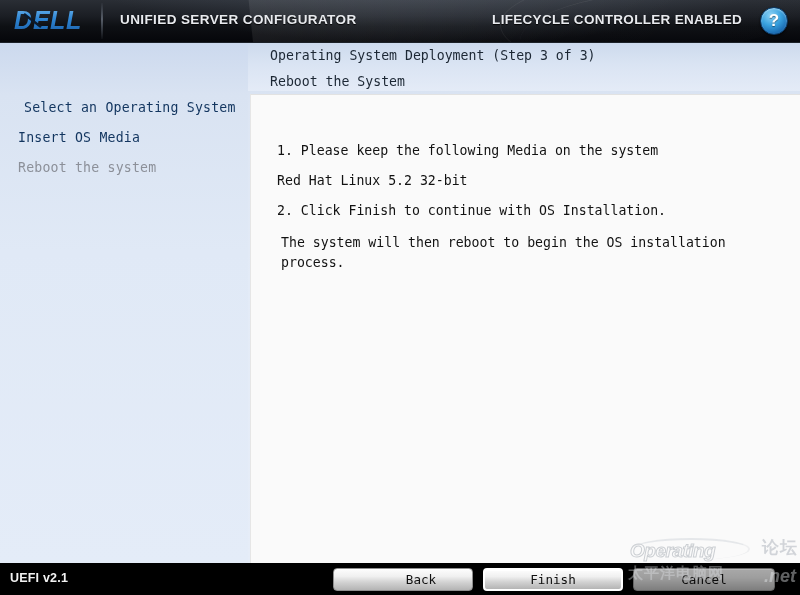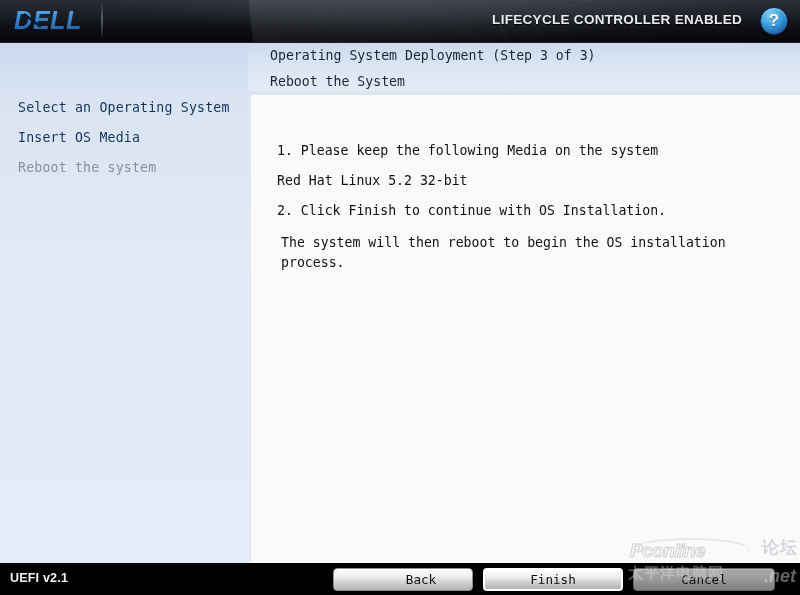--- a/index.html
+++ b/index.html
@@ -142,21 +142,21 @@
     position: absolute;
     left: 18px;
     font-family: "DejaVu Sans Mono", "Liberation Mono", monospace;
     font-size: 13.2px;
     letter-spacing: 0.2px;
     white-space: nowrap;
     cursor: pointer;
   }
   .nav-item.done { color: #12355f; }
   .nav-item.current { color: #8c9099; cursor: default; }
-  .nav-0 { top: 57px; }
+  .nav-0 { top: 57px; margin-left: 6px; }
   .nav-1 { top: 87px; }
   .nav-2 { top: 117px; }
 
   
   .content-header {
     position: absolute;
     left: 248px; top: 0;
     width: 552px;
     height: 48px;
     background: linear-gradient(180deg, #cddaed 0%, #dae4f3 45%, #e4ebf7 100%);
@@ -315,20 +315,21 @@
           <text x="19" y="21" letter-spacing="-1">E</text>
           <text x="36" y="21" letter-spacing="-1">L</text>
           <text x="52" y="21" letter-spacing="-1">L</text>
         </g>
         <path d="M10 6 L27 19" stroke="#0b1a2c" stroke-width="2.4" fill="none"></path>
       </svg>
     </div>
 
     <div class="logo-divider"></div>
 
+    <div class="app-title">UNIFIED SERVER CONFIGURATOR</div>
     <div class="lc-status">LIFECYCLE CONTROLLER ENABLED</div>
 
     <div class="help-icon">
       <span>?</span>
     </div>
   </div>
 
   <div class="body-area">
 
     <div class="sidebar">
@@ -354,19 +355,19 @@
   <div class="footer">
     <div class="uefi-version">UEFI v2.1</div>
   </div>
 
   <div class="btn btn-back">Back</div>
   <div class="btn btn-finish">Finish</div>
   <div class="btn btn-cancel">Cancel</div>
 
   <div class="watermark">
     <div class="wm-swirl"></div>
-    <div class="wm-pconline">Pconline</div>
+    <div class="wm-pconline">Operating</div>
     <div class="wm-cn-big">论坛</div>
     <div class="wm-cn-small">太平洋电脑网</div>
     <div class="wm-net">.net</div>
   </div>
 
 </div>
 
 </body></html>

